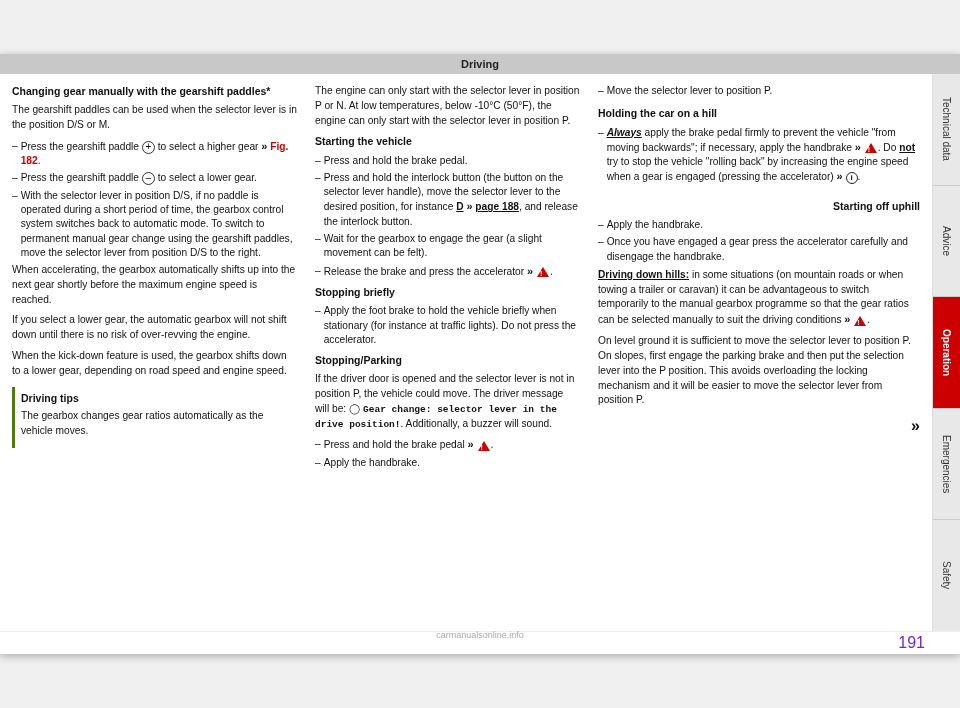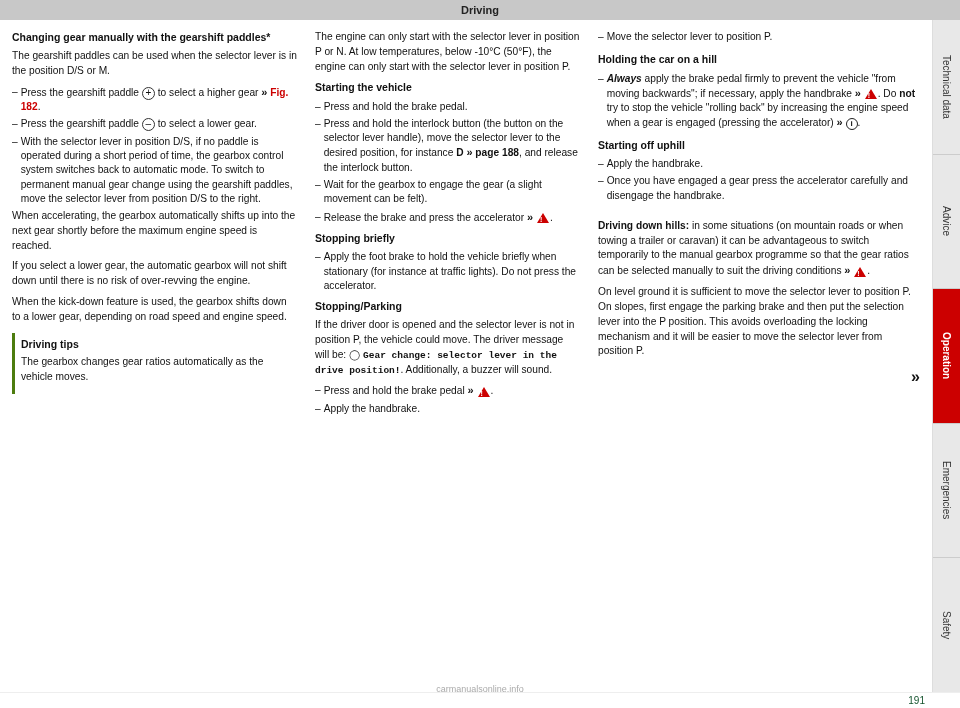--- a/index.html
+++ b/index.html
@@ -7,21 +7,21 @@
       font-family: Arial, sans-serif;
       font-size: 11px;
       background: #f0f0f0;
       display: flex;
       justify-content: center;
       align-items: center;
       min-height: 100vh;
     }
     .page-container {
       width: 960px;
-      height: 708px;
+      height: 600px;
       background: white;
       display: flex;
       flex-direction: column;
       position: relative;
       overflow: hidden;
       box-shadow: 0 2px 8px rgba(0,0,0,0.3);
     }
     .top-bar {
       background: #c8c8c8;
       text-align: center;
@@ -67,21 +67,21 @@
       gap: 3px;
       margin-bottom: 3px;
       font-size: 10.2px;
       line-height: 1.4;
     }
     .dash-item .dash { flex-shrink: 0; }
     .red-link {
       color: #cc0000;
       font-weight: bold;
     }
-    .bold { font-weight: bold; }
+    .bold { font-weight: bold; text-decoration: underline; }
     .italic { font-style: italic; }
     .driving-tips-box {
       border-left: 3px solid #4d7c0f;
       padding: 4px 6px;
       margin-top: 8px;
       margin-bottom: 6px;
     }
     .driving-tips-title {
       font-weight: bold;
       font-size: 10.5px;
@@ -126,22 +126,22 @@
       justify-content: flex-end;
       align-items: center;
       padding: 2px 35px 2px 10px;
       background: white;
       border-top: 1px solid #eee;
       font-size: 10.5px;
       color: #333;
       flex-shrink: 0;
     }
     .page-number {
-      font-size: 10px;
-      color: #14532d;
+      font-size: 16px;
+      color: #6d28d9;
     }
     .watermark {
       position: absolute;
       bottom: 14px;
       left: 50%;
       transform: translateX(-50%);
       font-size: 9px;
       color: #aaa;
     }
     .plus-circle {
@@ -306,31 +306,31 @@
           <span class="dash">–</span>
           <span>Move the selector lever to position P.</span>
         </div>
 
         <div class="section-title" style="margin-top:8px;">Holding the car on a hill</div>
         <div class="dash-item">
           <span class="dash">–</span>
           <span><span class="italic bold">Always</span> apply the brake pedal firmly to prevent the vehicle "from moving backwards"; if necessary, apply the handbrake <span class="arr">»</span> <span class="warn-tri"></span>. Do <span class="bold">not</span> try to stop the vehicle "rolling back" by increasing the engine speed when a gear is engaged (pressing the accelerator) <span class="arr">»</span> <span class="info-i">i</span>.</span>
         </div>
 
-        <div class="section-title" style="margin-top:7px;">Starting off uphill</div>
+        <div class="section-title" style="margin-top:14px;text-align:right;">Starting off uphill</div>
         <div class="dash-item">
           <span class="dash">–</span>
           <span>Apply the handbrake.</span>
         </div>
         <div class="dash-item">
           <span class="dash">–</span>
           <span>Once you have engaged a gear press the accelerator carefully and disengage the handbrake.</span>
         </div>
 
-        <div class="body-text" style="margin-top:16px;">
+        <div class="body-text" style="margin-top:4px;">
           <span class="bold">Driving down hills:</span> in some situations (on mountain roads or when towing a trailer or caravan) it can be advantageous to switch temporarily to the manual gearbox programme so that the gear ratios can be selected manually to suit the driving conditions <span class="arr">»</span> <span class="warn-tri"></span>.
         </div>
 
         <div class="body-text">
           On level ground it is sufficient to move the selector lever to position P. On slopes, first engage the parking brake and then put the selection lever into the P position. This avoids overloading the locking mechanism and it will be easier to move the selector lever from position P.
         </div>
 
         <div style="text-align:right; font-size:16px; font-weight:bold; margin-top:4px;">
           <span>»</span>
         </div>

